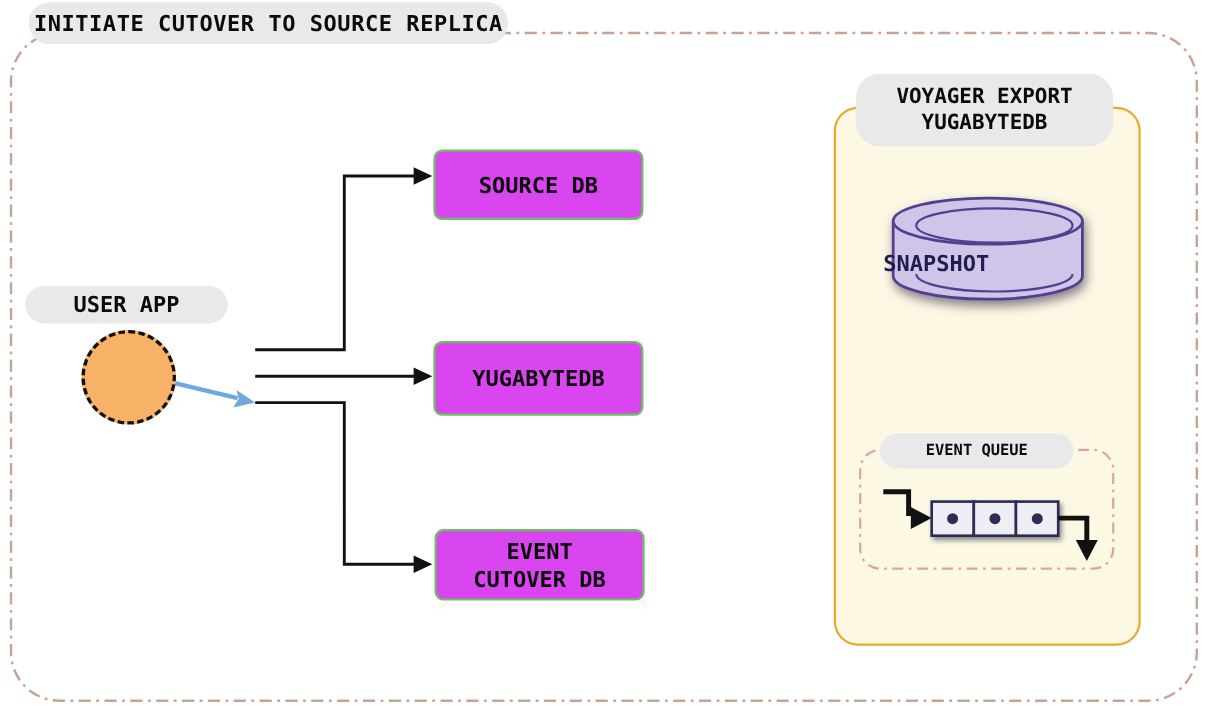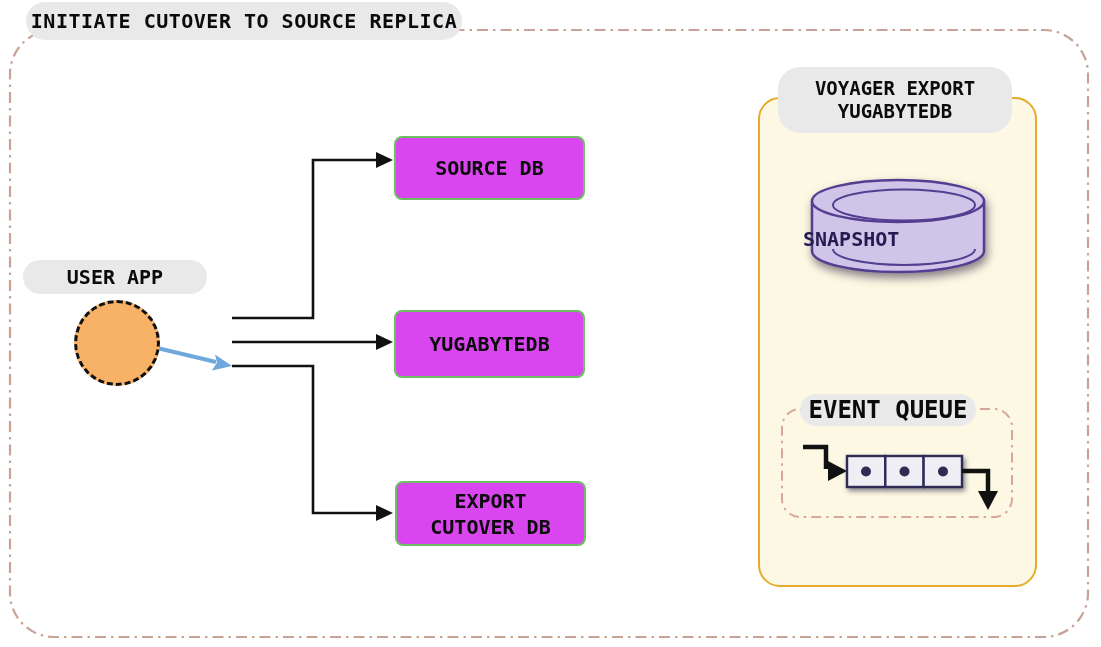--- a/index.html
+++ b/index.html
@@ -12,21 +12,21 @@
   svg.layer { position: absolute; left: 0; top: 0; }
 
   .pill {
     position: absolute; background: #e9e9e9; border-radius: 22px;
     display: flex; align-items: center; justify-content: center;
     font-weight: bold; color: #0b0b0b; text-align: center; z-index: 5;
   }
   .title-pill { left: 26px; top: 2px; width: 436px; height: 38px; font-size: 20px; letter-spacing: 0.5px; }
   .userapp-pill { left: 23px; top: 260px; width: 184px; height: 34px; font-size: 20px; }
   .voyager-pill { left: 778px; top: 67px; width: 234px; height: 66px; font-size: 19px; line-height: 23px; flex-direction: column; }
-  .queue-pill { left: 800px; top: 394px; width: 176px; height: 32px; font-size: 24px; z-index: 6; text-align: right; }
+  .queue-pill { left: 800px; top: 394px; width: 176px; height: 32px; font-size: 14px; z-index: 6; text-align: right; }
 
   .user-circle {
     position: absolute; left: 74px; top: 300px; width: 86px; height: 86px;
     background: #f8b268; border: 3px dashed #111; border-radius: 50%; z-index: 4;
   }
 
   .db-box {
     position: absolute; width: 191px;
     background: #d946ef; border: 2px solid #6cbf63; border-radius: 8px;
     display: flex; flex-direction: column; align-items: center; justify-content: center;
@@ -80,21 +80,21 @@
     </div>
   <div class="user-circle"></div>
 
   <div class="db-box db-box-1">
     <span>SOURCE DB</span>
   </div>
   <div class="db-box db-box-2">
     <span>YUGABYTEDB</span>
   </div>
   <div class="db-box db-box-3">
-    <span>EXPORT</span>
+    <span>EVENT</span>
     <span>CUTOVER DB</span>
   </div>
 
   <div class="voyager-box"></div>
   <div class="pill voyager-pill">
     <span>VOYAGER EXPORT</span>
     <span>YUGABYTEDB</span>
   </div>
 
   <div class="cylinder-wrap">

